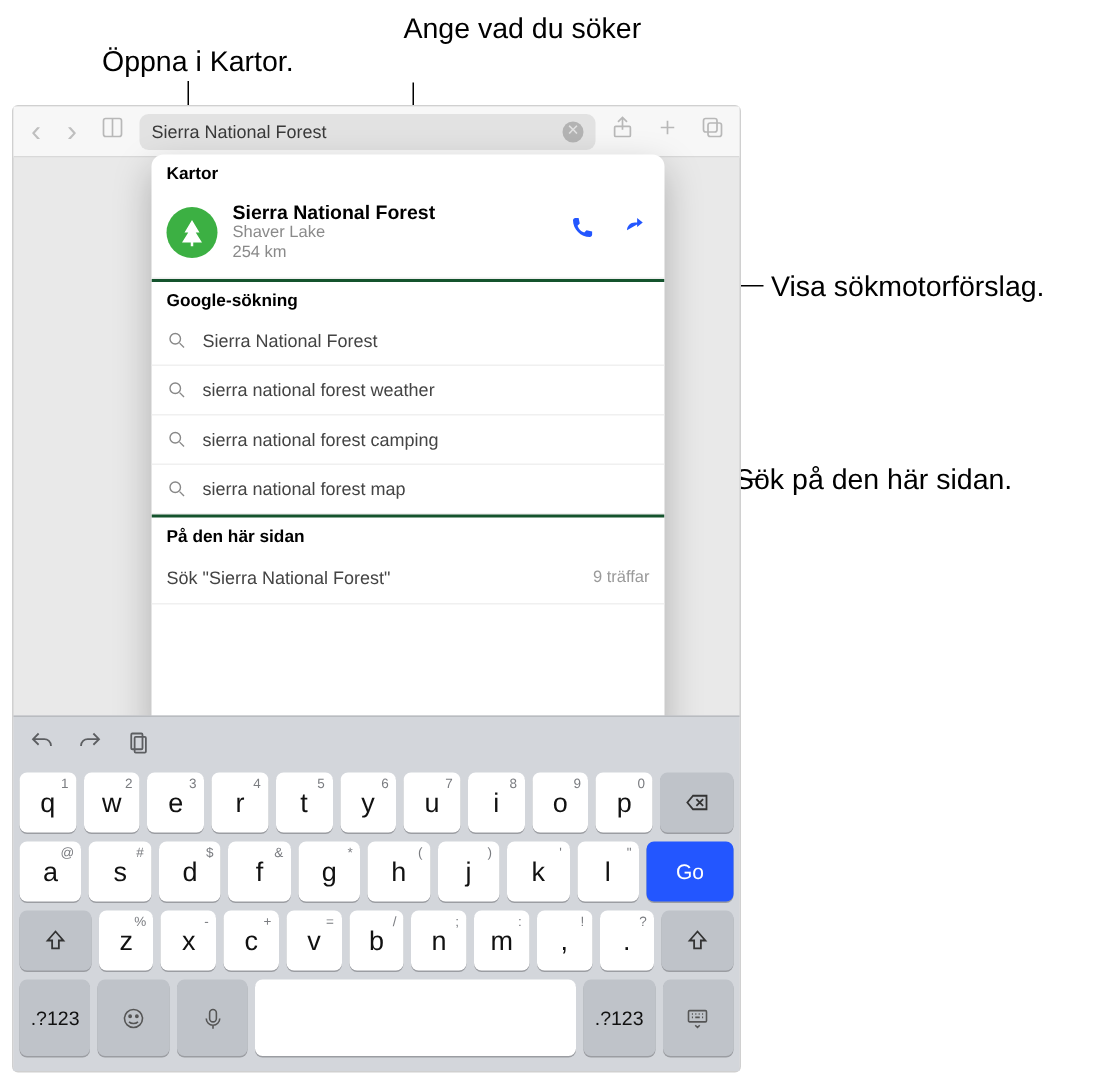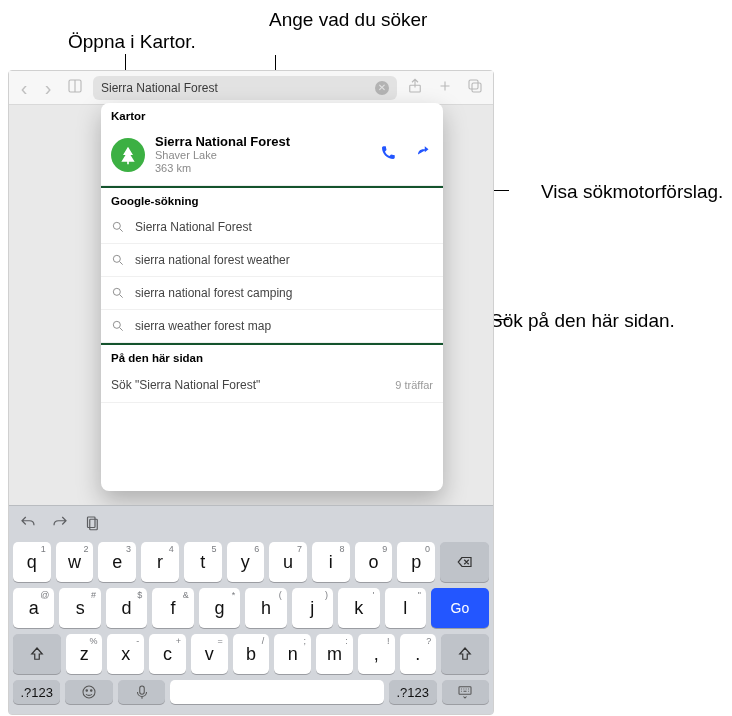--- a/index.html
+++ b/index.html
@@ -50,33 +50,33 @@
   .key { background: #fff; border-radius: 5px; box-shadow: 0 1px 0 #9b9da2; height: 40px; flex: 1; display: flex; align-items: center; justify-content: center; position: relative; font-size: 18px; color: #111; }
   .key .sup { position: absolute; top: 2px; right: 5px; font-size: 9px; color: #7a7c80; font-weight: 400; }
   .key.special { background: #bfc3c9; }
   .key.go { background: #2356ff; color: #fff; font-size: 14px; }
   .key.wide { flex: 1.4; }
   .key.shift { flex: 1.3; }
   .key.back { flex: 1.3; }
   .key.space { flex: 4.5; background: #fff; }
   .key.sm { flex: 1; font-size: 13px; }
   .key svg { width: 18px; height: 18px; }
-  .kb-row.bottom .key { height: 24px; }
+  .kb-row.bottom .key { height: 51px; }
 
   
   .l { position: absolute; background: #000; }
 </style>
 </head>
 <body>
 
 <div class="callout" style="left:68px;top:30px">Öppna i Kartor.</div>
 <div class="callout" style="left:269px;top:8px">
   <div>Ange vad du söker</div>
 </div>
-<div class="callout" style="left:541px;top:180px">Visa sökmotorförslag.</div>
+<div class="callout" style="left:514px;top:180px">Visa sökmotorförslag.</div>
 <div class="callout" style="left:490px;top:309px">Sök på den här sidan.</div>
 
 <div class="l" style="left:125px;top:54px;width:1px;height:150px"></div>
 <div class="l" style="left:275px;top:55px;width:1px;height:25px"></div>
 <div class="l" style="left:423px;top:190px;width:86px;height:1px"></div>
 <div class="l" style="left:423px;top:319px;width:86px;height:1px"></div>
 
 <div class="device">
 
   <div class="topbar">
@@ -115,21 +115,21 @@
     <div class="section-head">Kartor</div>
     <div class="maps-row">
       <div class="tree-icon">
         <svg viewBox="0 0 24 24">
             <path d="M12 2 L6 12 H9 L4 20 H20 L15 12 H18 Z M11 20 H13 V23 H11 Z"></path>
           </svg>
       </div>
       <div class="maps-text">
         <div class="title">Sierra National Forest</div>
         <div class="sub">Shaver Lake</div>
-        <div class="sub">363 km</div>
+        <div class="sub">254 km</div>
       </div>
       <div class="maps-actions">
         <span><svg viewBox="0 0 24 24">
               <path d="M6 3c-1 0-2 1-2 2 0 8 7 15 15 15 1 0 2-1 2-2v-3l-5-1-2 2c-3-1-5-3-6-6l2-2-1-5H6z"></path>
             </svg></span>
         <span><svg viewBox="0 0 24 24">
               <path d="M4 14c0-4 3-7 7-7h5M13 3l5 4-5 4"></path>
             </svg></span>
       </div>
     </div>
@@ -154,21 +154,21 @@
           <circle cx="10" cy="10" r="6"></circle>
           <path d="M15 15l5 5"></path>
         </svg>
       <span>sierra national forest camping</span>
     </div>
     <div class="s-row">
       <svg class="mag" viewBox="0 0 24 24">
           <circle cx="10" cy="10" r="6"></circle>
           <path d="M15 15l5 5"></path>
         </svg>
-      <span>sierra weather forest map</span>
+      <span>sierra national forest map</span>
     </div>
 
     <div class="section-head">På den här sidan</div>
     <div class="page-row">
       <span>Sök "Sierra National Forest"</span>
       <span class="hits">9 träffar</span>
     </div>
     <div class="panel-filler"></div>
   </div>
 

